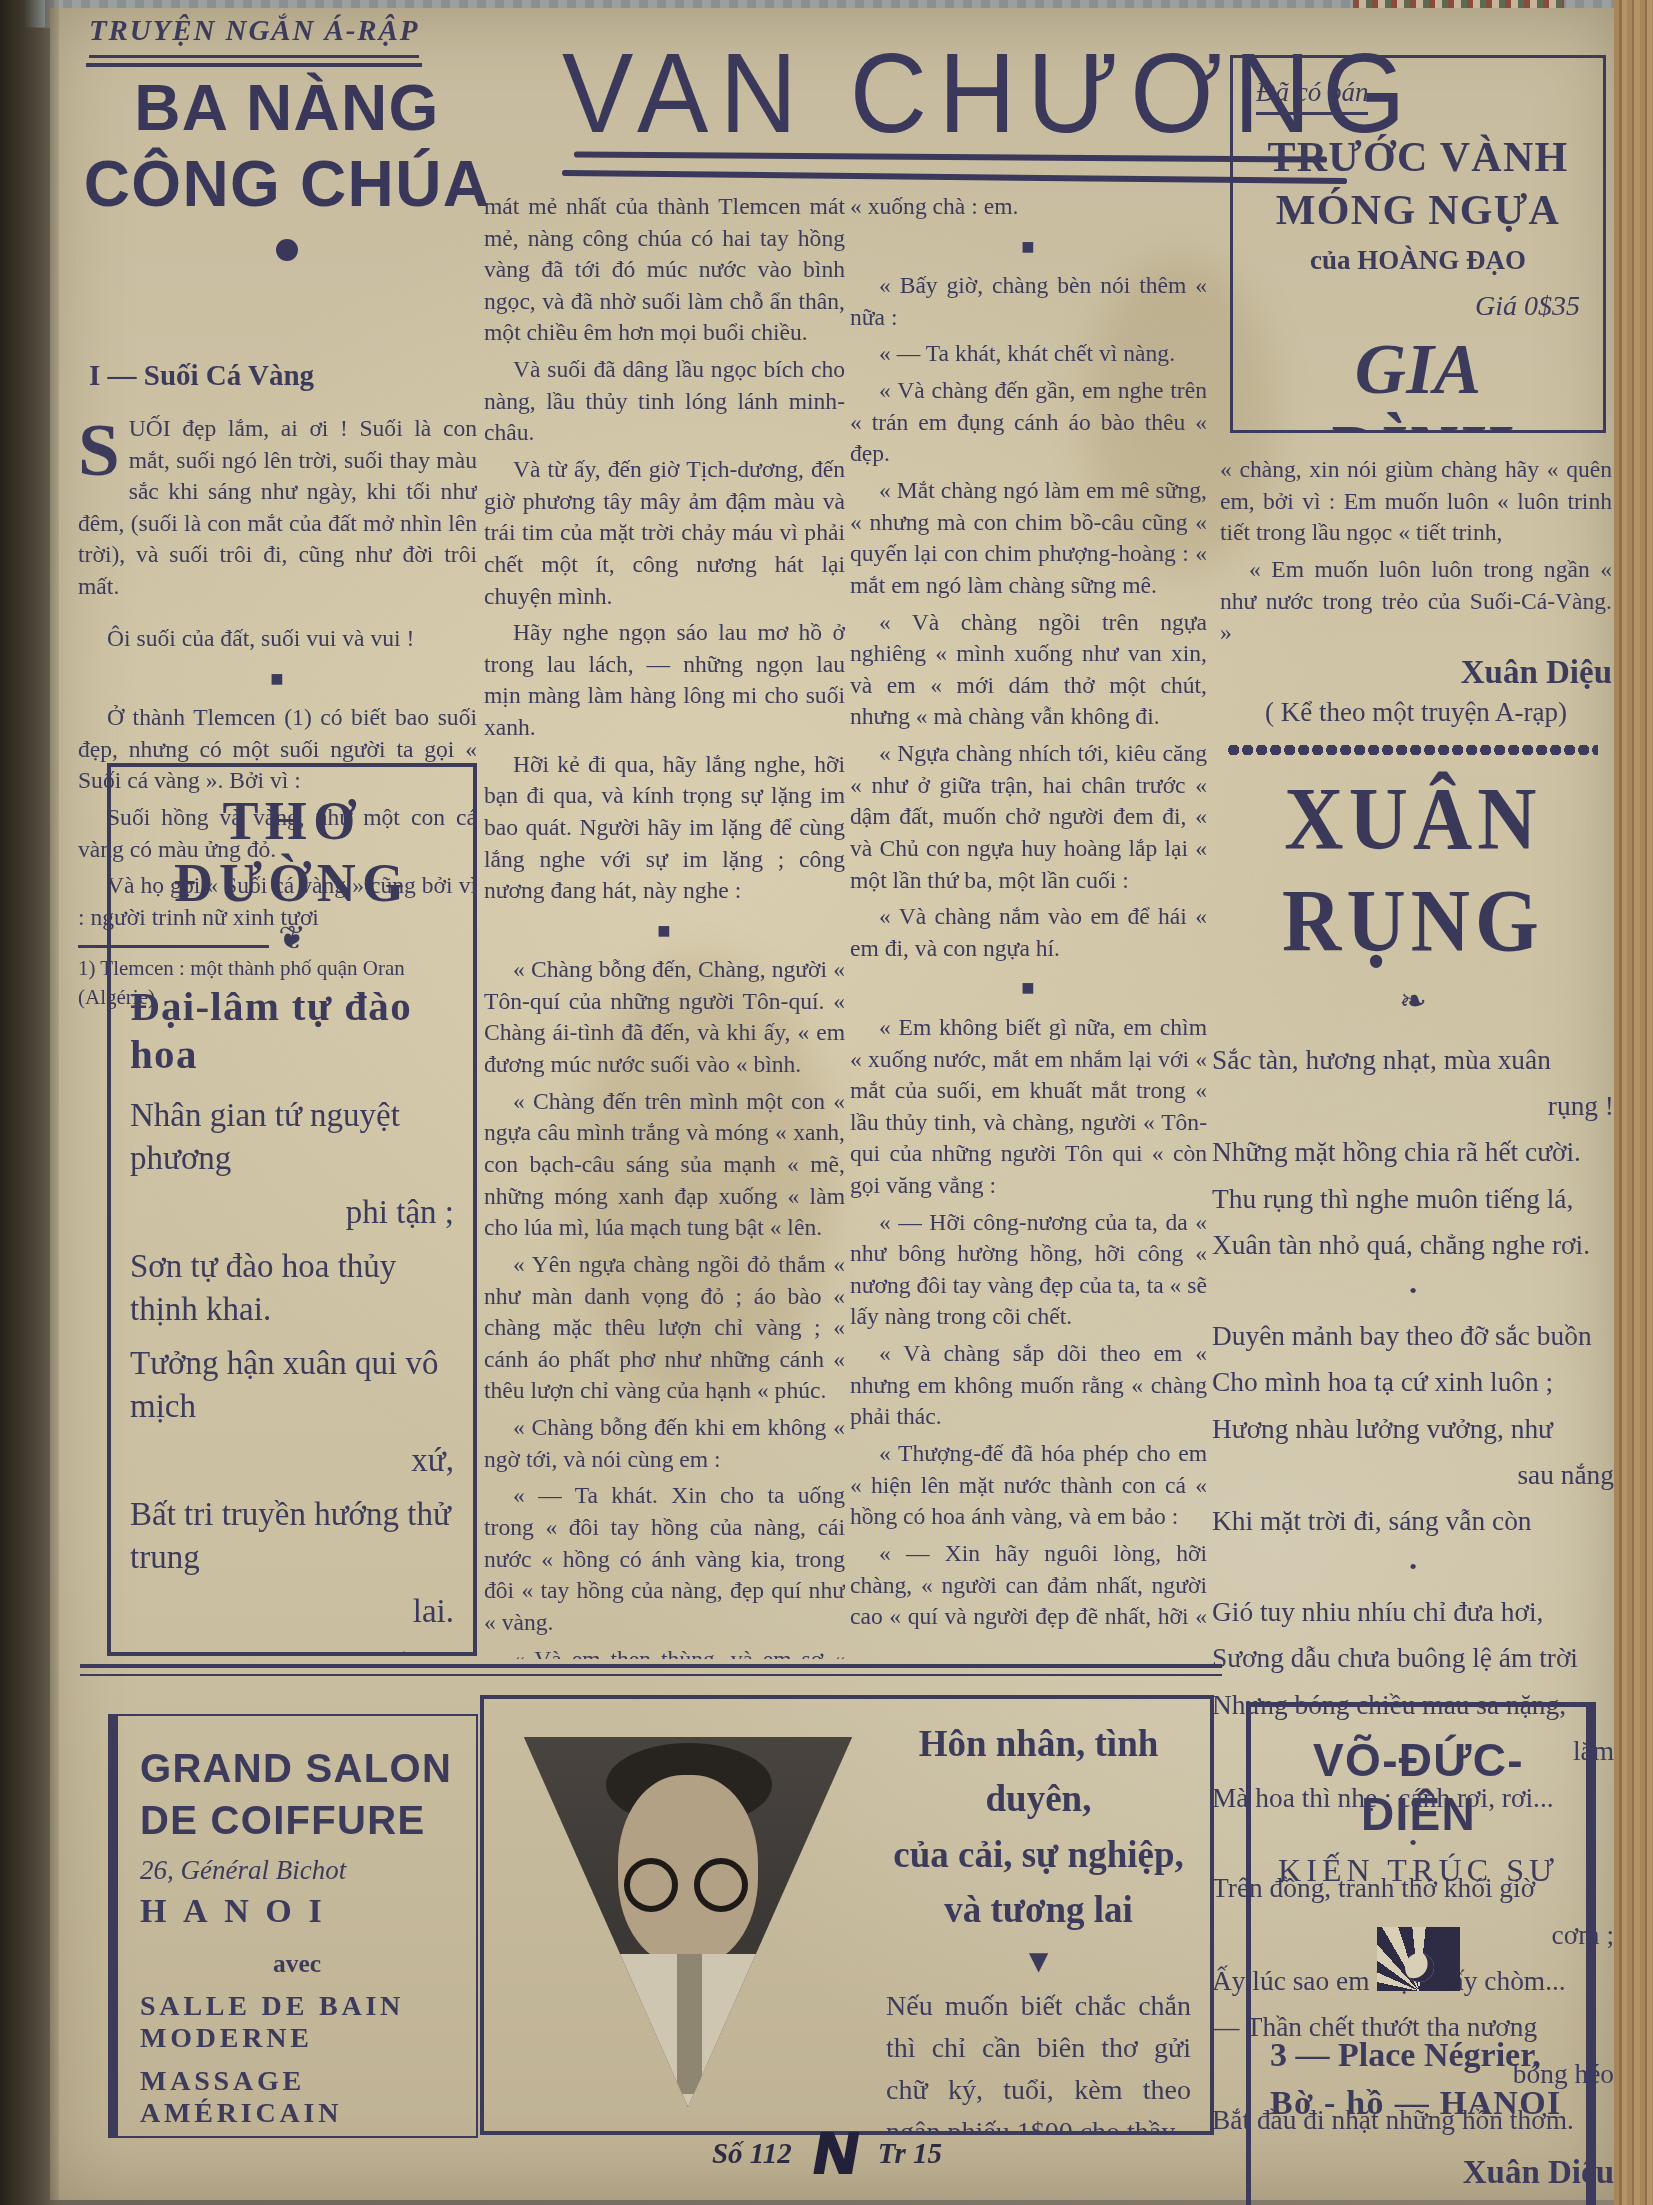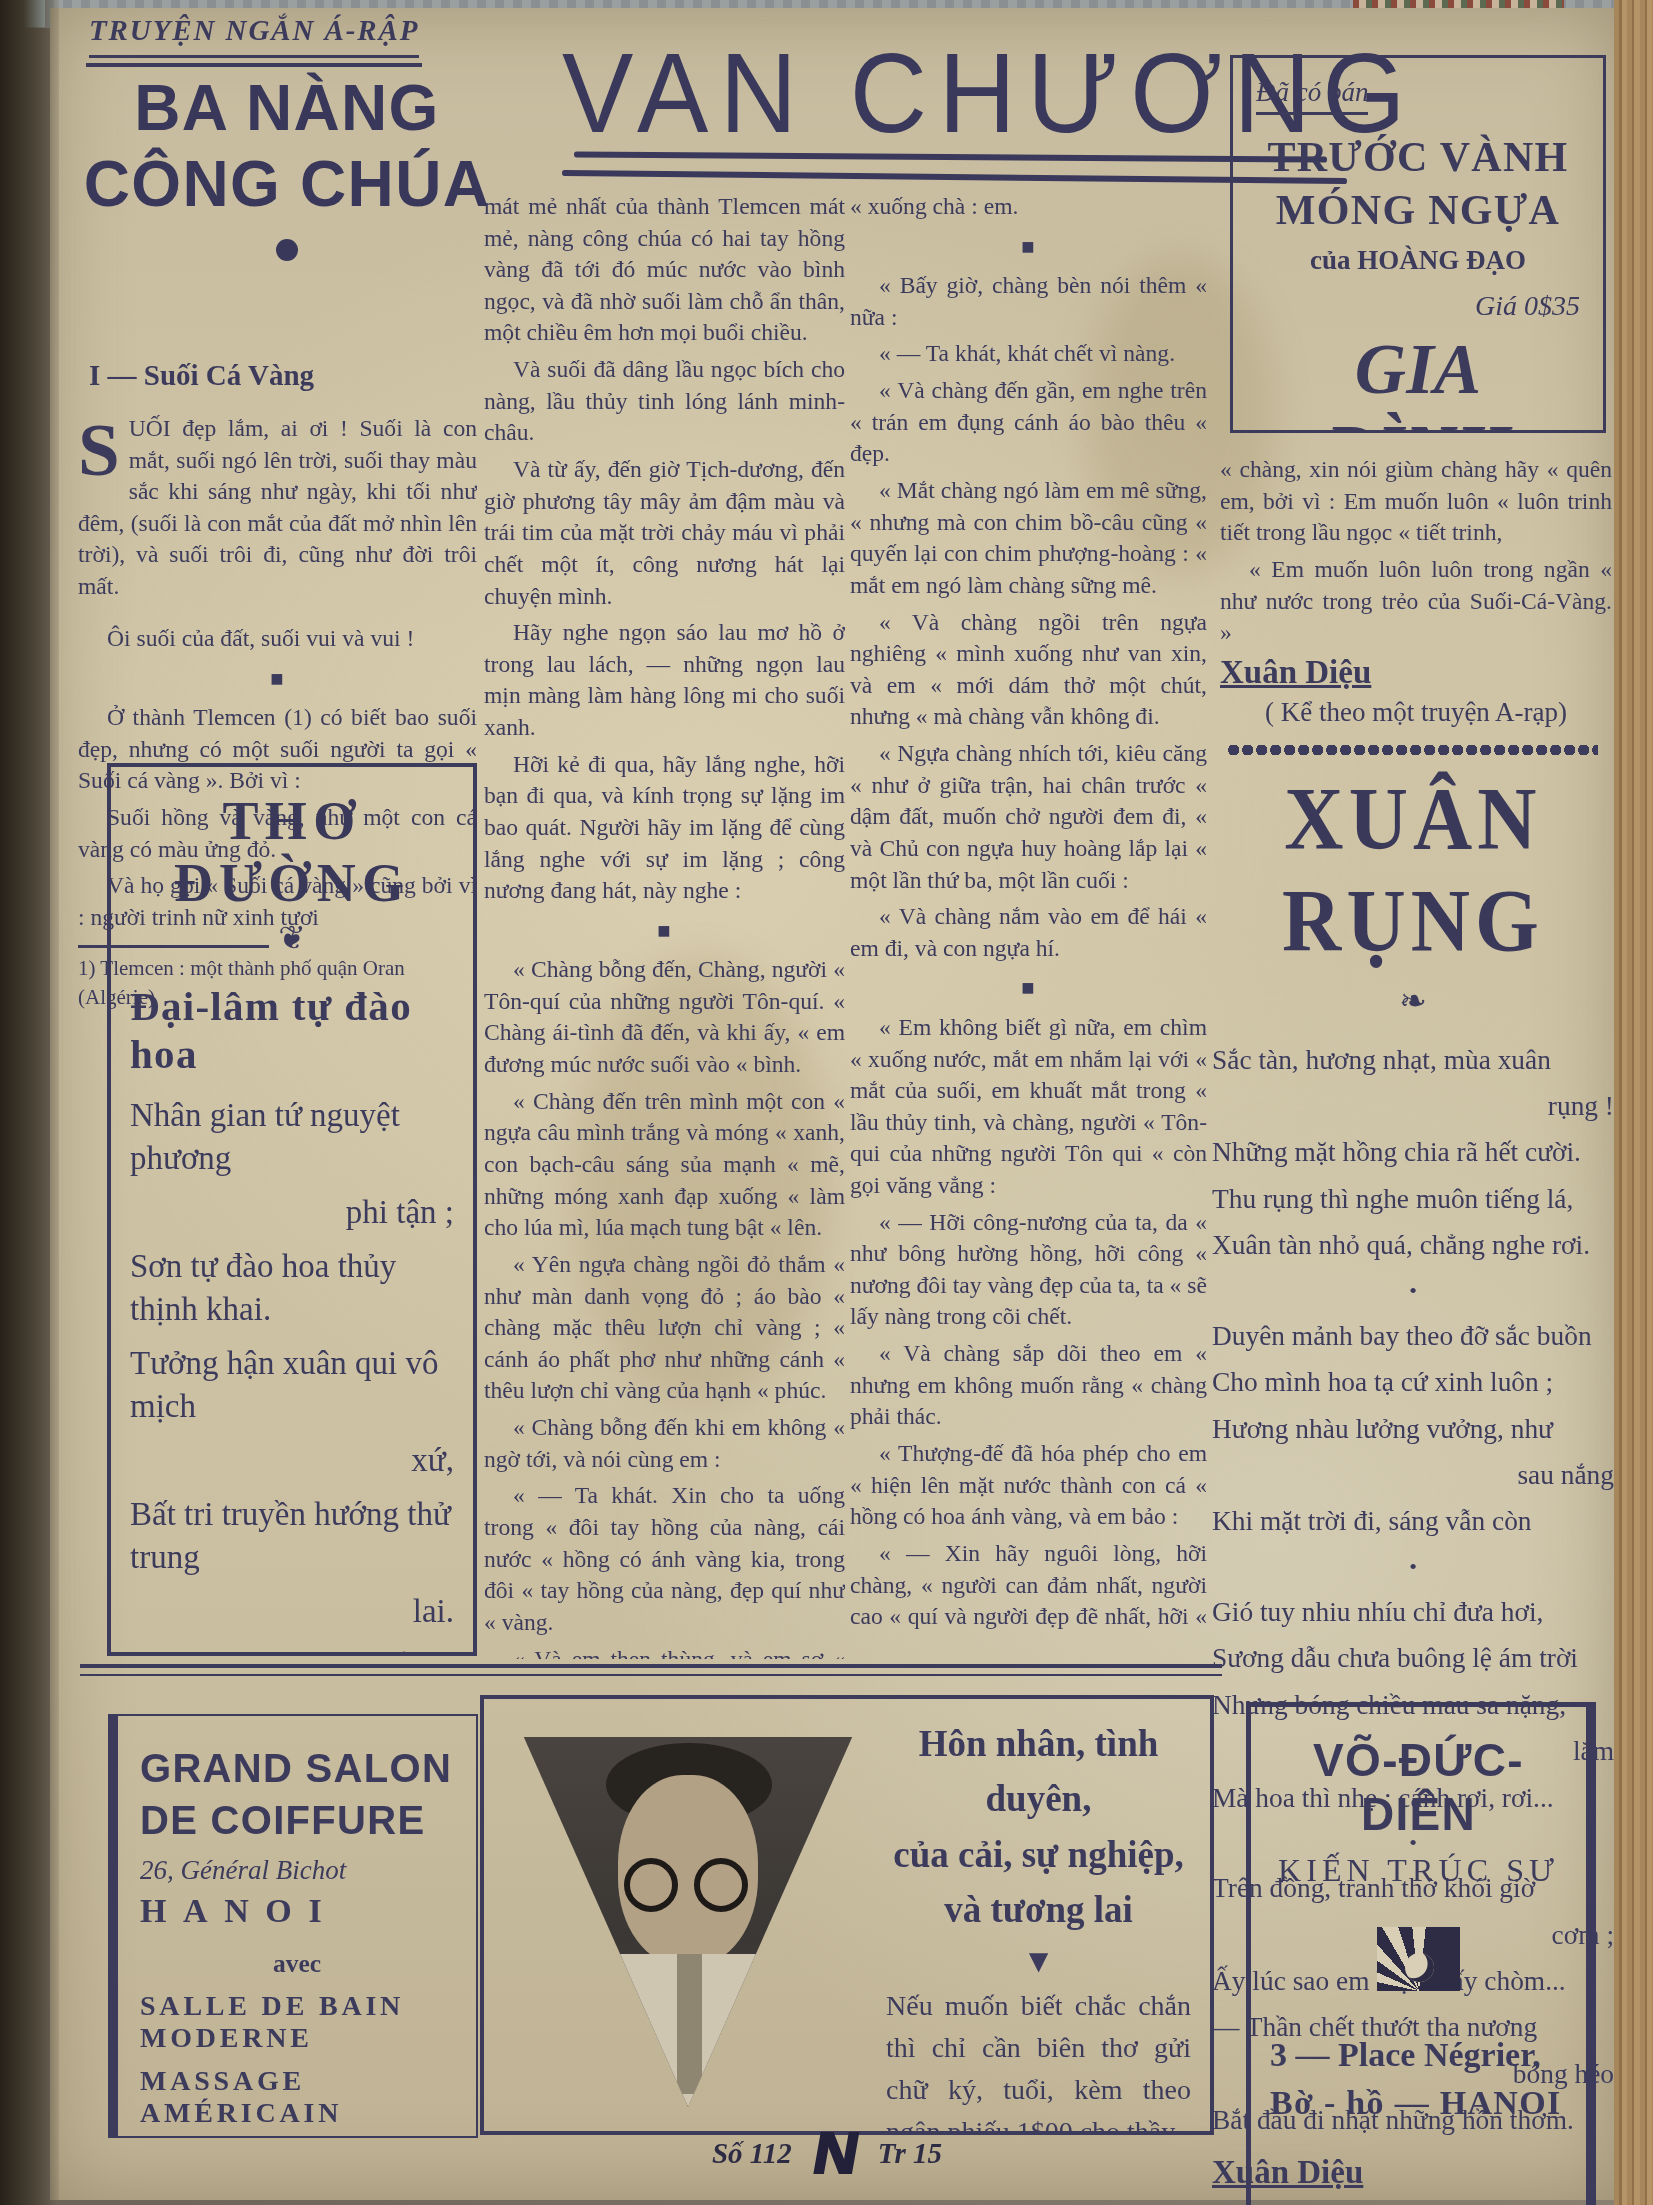--- a/index.html
+++ b/index.html
@@ -96,21 +96,21 @@
     padding:25.5px 19px;text-align:center;overflow:hidden;}
   .architect .an{font-family:"Liberation Sans","DejaVu Sans",sans-serif;font-weight:bold;font-size:46px;letter-spacing:1.3px;}
   .architect .at{font-size:32px;letter-spacing:5.1px;margin-top:11.5px;}
   .alogo{width:83px;height:64px;margin:38px auto 0;background:#2e2c44;position:relative;overflow:hidden;}
   .alogo::before{content:"";position:absolute;left:50%;top:100%;width:128px;height:128px;transform:translate(-50%,-50%);
     background:conic-gradient(from -90deg,#2e2c44 0 12deg,#d8cfb6 12deg 24deg,#2e2c44 24deg 36deg,#d8cfb6 36deg 48deg,#2e2c44 48deg 60deg,#d8cfb6 60deg 72deg,#2e2c44 72deg 84deg,#d8cfb6 84deg 96deg,#2e2c44 96deg 360deg);}
   .alogo::after{content:"";position:absolute;left:28px;top:25.5px;width:29px;height:29px;border-radius:50%;background:#d8cfb6;box-shadow:inset -6.4px -3.8px 0 #2e2c44;}
   .architect .aa{font-weight:bold;font-size:34px;margin-top:45px;text-align:left;}
   .architect .aa2{font-weight:bold;font-size:34px;margin-top:10.2px;text-align:left;letter-spacing:1.3px;}
   
-  .sig{font-weight:bold;font-size:33px;text-decoration:underline;}
+  .sig{font-weight:bold;font-size:33px;text-align:right;}
   .signote{font-size:27px;text-align:center;margin-top:6.4px;}
   .footnote-rule{width:191px;height:2.6px;background:#3c3b5c;margin:11.5px 0 6.4px;}
   .footnote{font-size:21px;line-height:1.4;}
   
   .footer{position:absolute;left:0;right:0;bottom:16.6px;display:flex;justify-content:center;align-items:center;gap:21px;}
   .footer .iss{font-style:italic;font-weight:bold;font-size:29px;color:#2e2c44;}
   .footer .nlogo{font-family:"Liberation Sans",sans-serif;font-weight:bold;font-size:61px;color:#23213a;transform:skewX(-10deg);text-shadow:2.6px 0 0 #23213a;}
 </style>
 </head>
 <body data-name="newspaper-scan-page">

